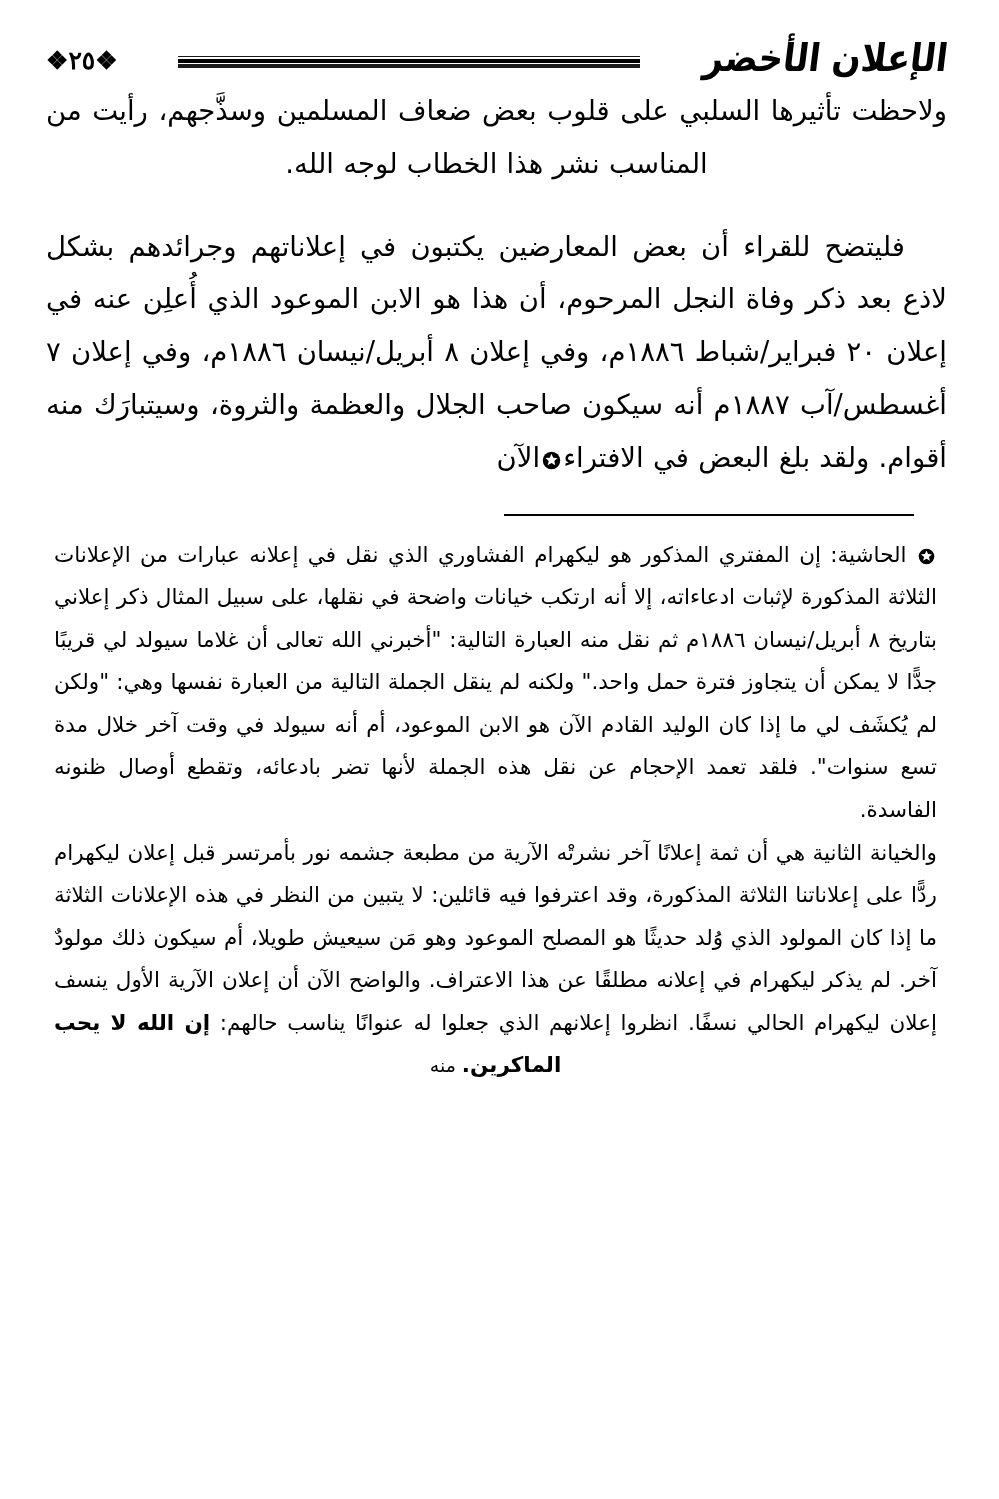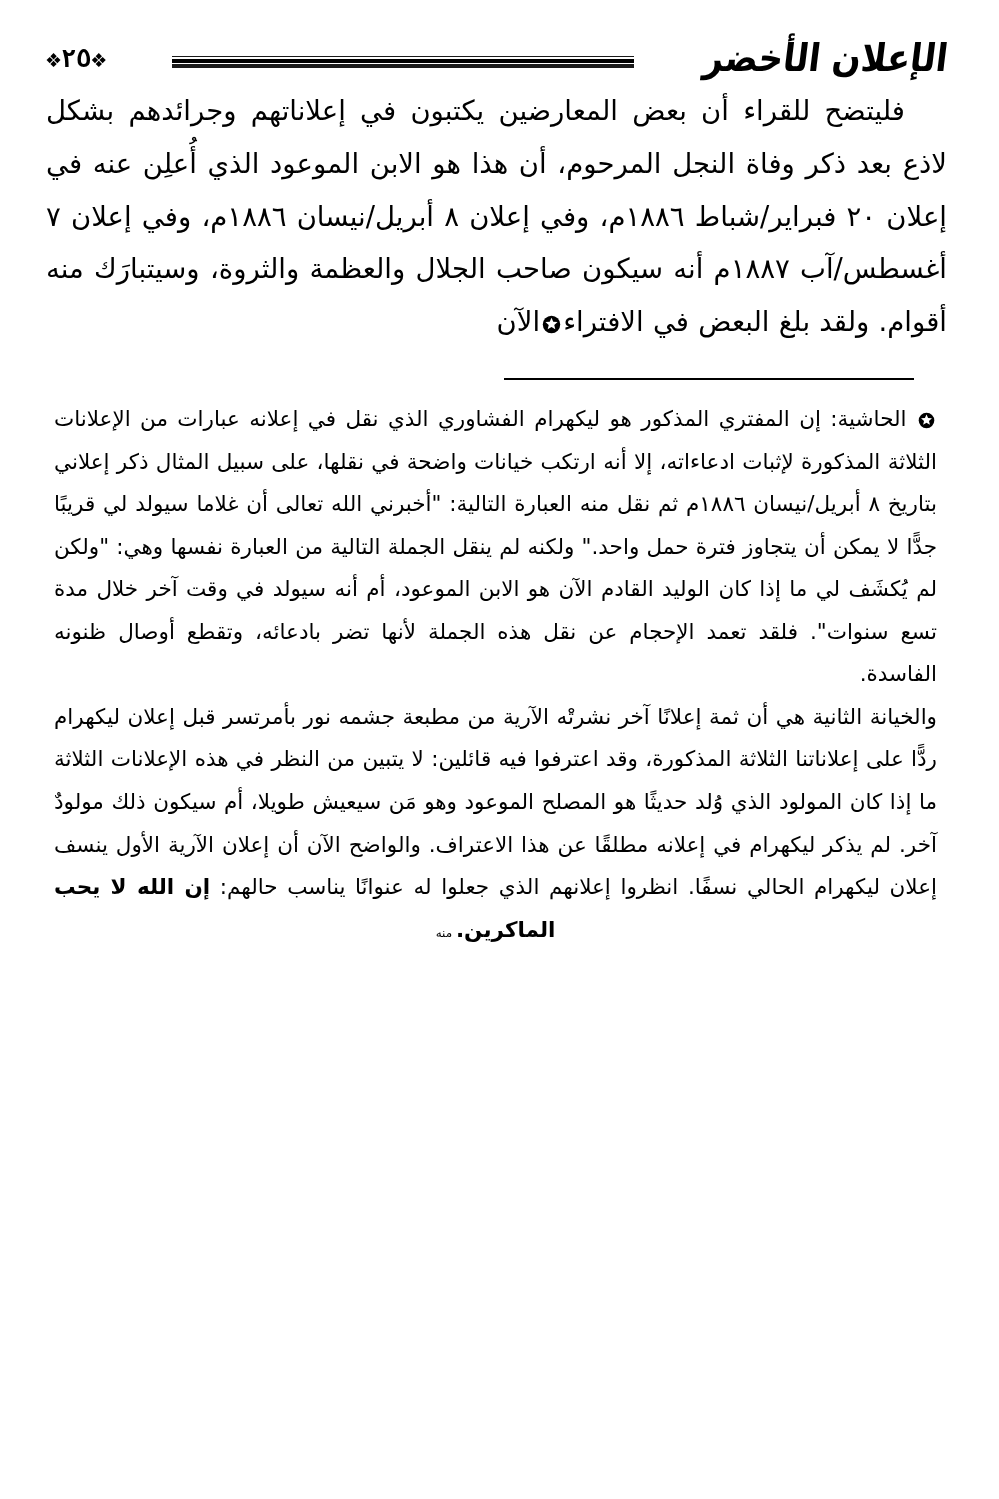--- a/index.html
+++ b/index.html
@@ -27,21 +27,21 @@
   .header {
     display: flex;
     flex-direction: row-reverse;
     align-items: center;
     justify-content: space-between;
     padding: 58px 52px 0 46px;
     height: 62px;
     box-sizing: border-box;
   }
   .page-number {
-    font-family: Liberation Mono, monospace;
+    font-family: Liberation Sans, sans-serif;
     font-size: 25px;
     font-weight: 700;
     letter-spacing: 1px;
     white-space: nowrap;
     line-height: 1;
     direction: rtl;
     color: #000;
   }
   .header-rule {
     flex: 0 0 auto;
@@ -126,35 +126,36 @@
     text-align-last: right;
     direction: rtl;
   }
   .footnote p.last-centered {
     text-align-last: center;
   }
   .bold-quote {
     font-weight: 700;
   }
   .small-tail {
-    font-size: 12px;
+    font-size: 19px;
   }
 </style>
 </head>
 <body>
 
 <div class="page">
 
   <div class="header">
     <div class="page-number">❖٢٥❖</div>
     <div class="header-rule"></div>
     <div class="masthead">الإعلان الأخضر</div>
   </div>
 
   <div class="body-text">
+    <p class="para-1">ولاحظت تأثيرها السلبي على قلوب بعض ضعاف المسلمين وسذَّجهم، رأيت من المناسب نشر هذا الخطاب لوجه الله.</p>
 
     <p class="indent"><span>فليتضح للقراء أن بعض المعارضين يكتبون في إعلاناتهم وجرائدهم بشكل لاذع بعد ذكر وفاة النجل المرحوم، أن هذا هو الابن الموعود الذي أُعلِن عنه في إعلان ٢٠ فبراير/شباط ١٨٨٦م، وفي إعلان ٨ أبريل/نيسان ١٨٨٦م، وفي إعلان ٧ أغسطس/آب ١٨٨٧م أنه سيكون صاحب الجلال والعظمة والثروة، وسيتبارَك منه أقوام. ولقد بلغ البعض في الافتراء</span><svg class="fn-star-svg" width="19" height="19" viewBox="0 0 24 24">
           <circle cx="12" cy="12" r="11" fill="#000"></circle>
           <path fill="#fff" d="M12 3.4l2.2 5.1 5.5.45-4.2 3.65 1.3 5.4L12 15.1l-4.8 2.9 1.3-5.4L4.3 8.95l5.5-.45z"></path>
         </svg><span>الآن</span></p>
   </div>
 
   <div class="footnote-sep"></div>
 
   <div class="footnote">

